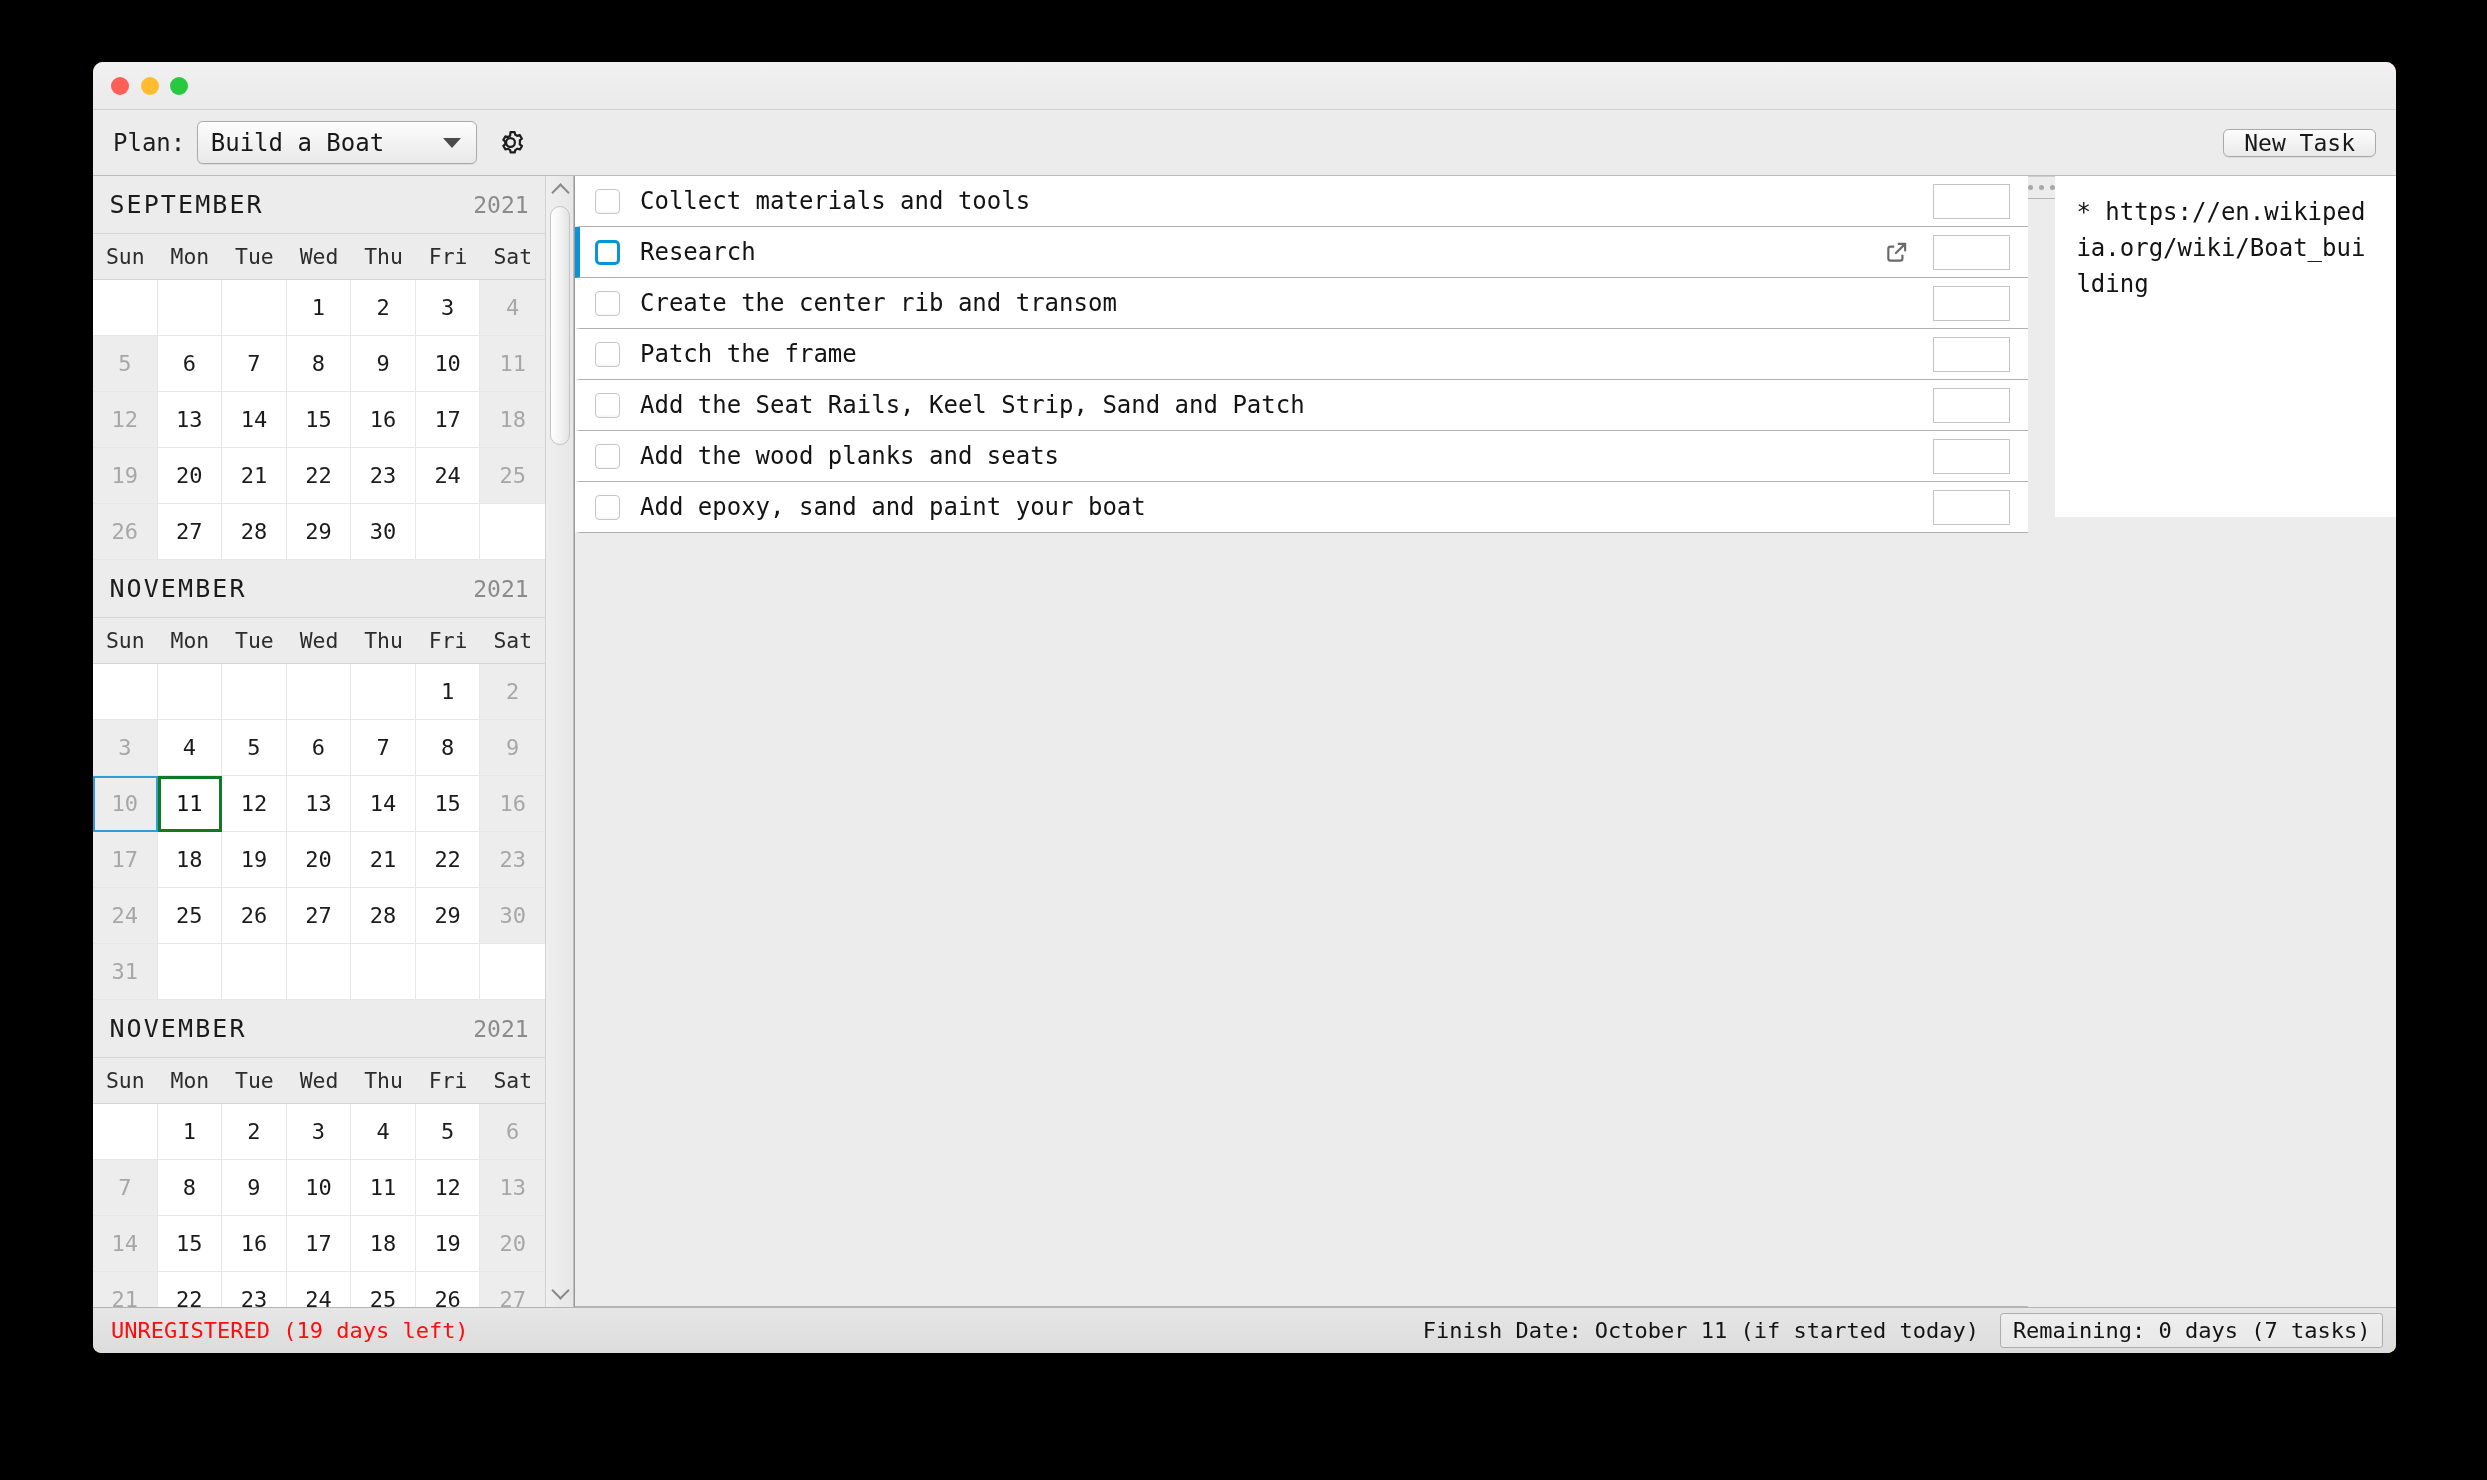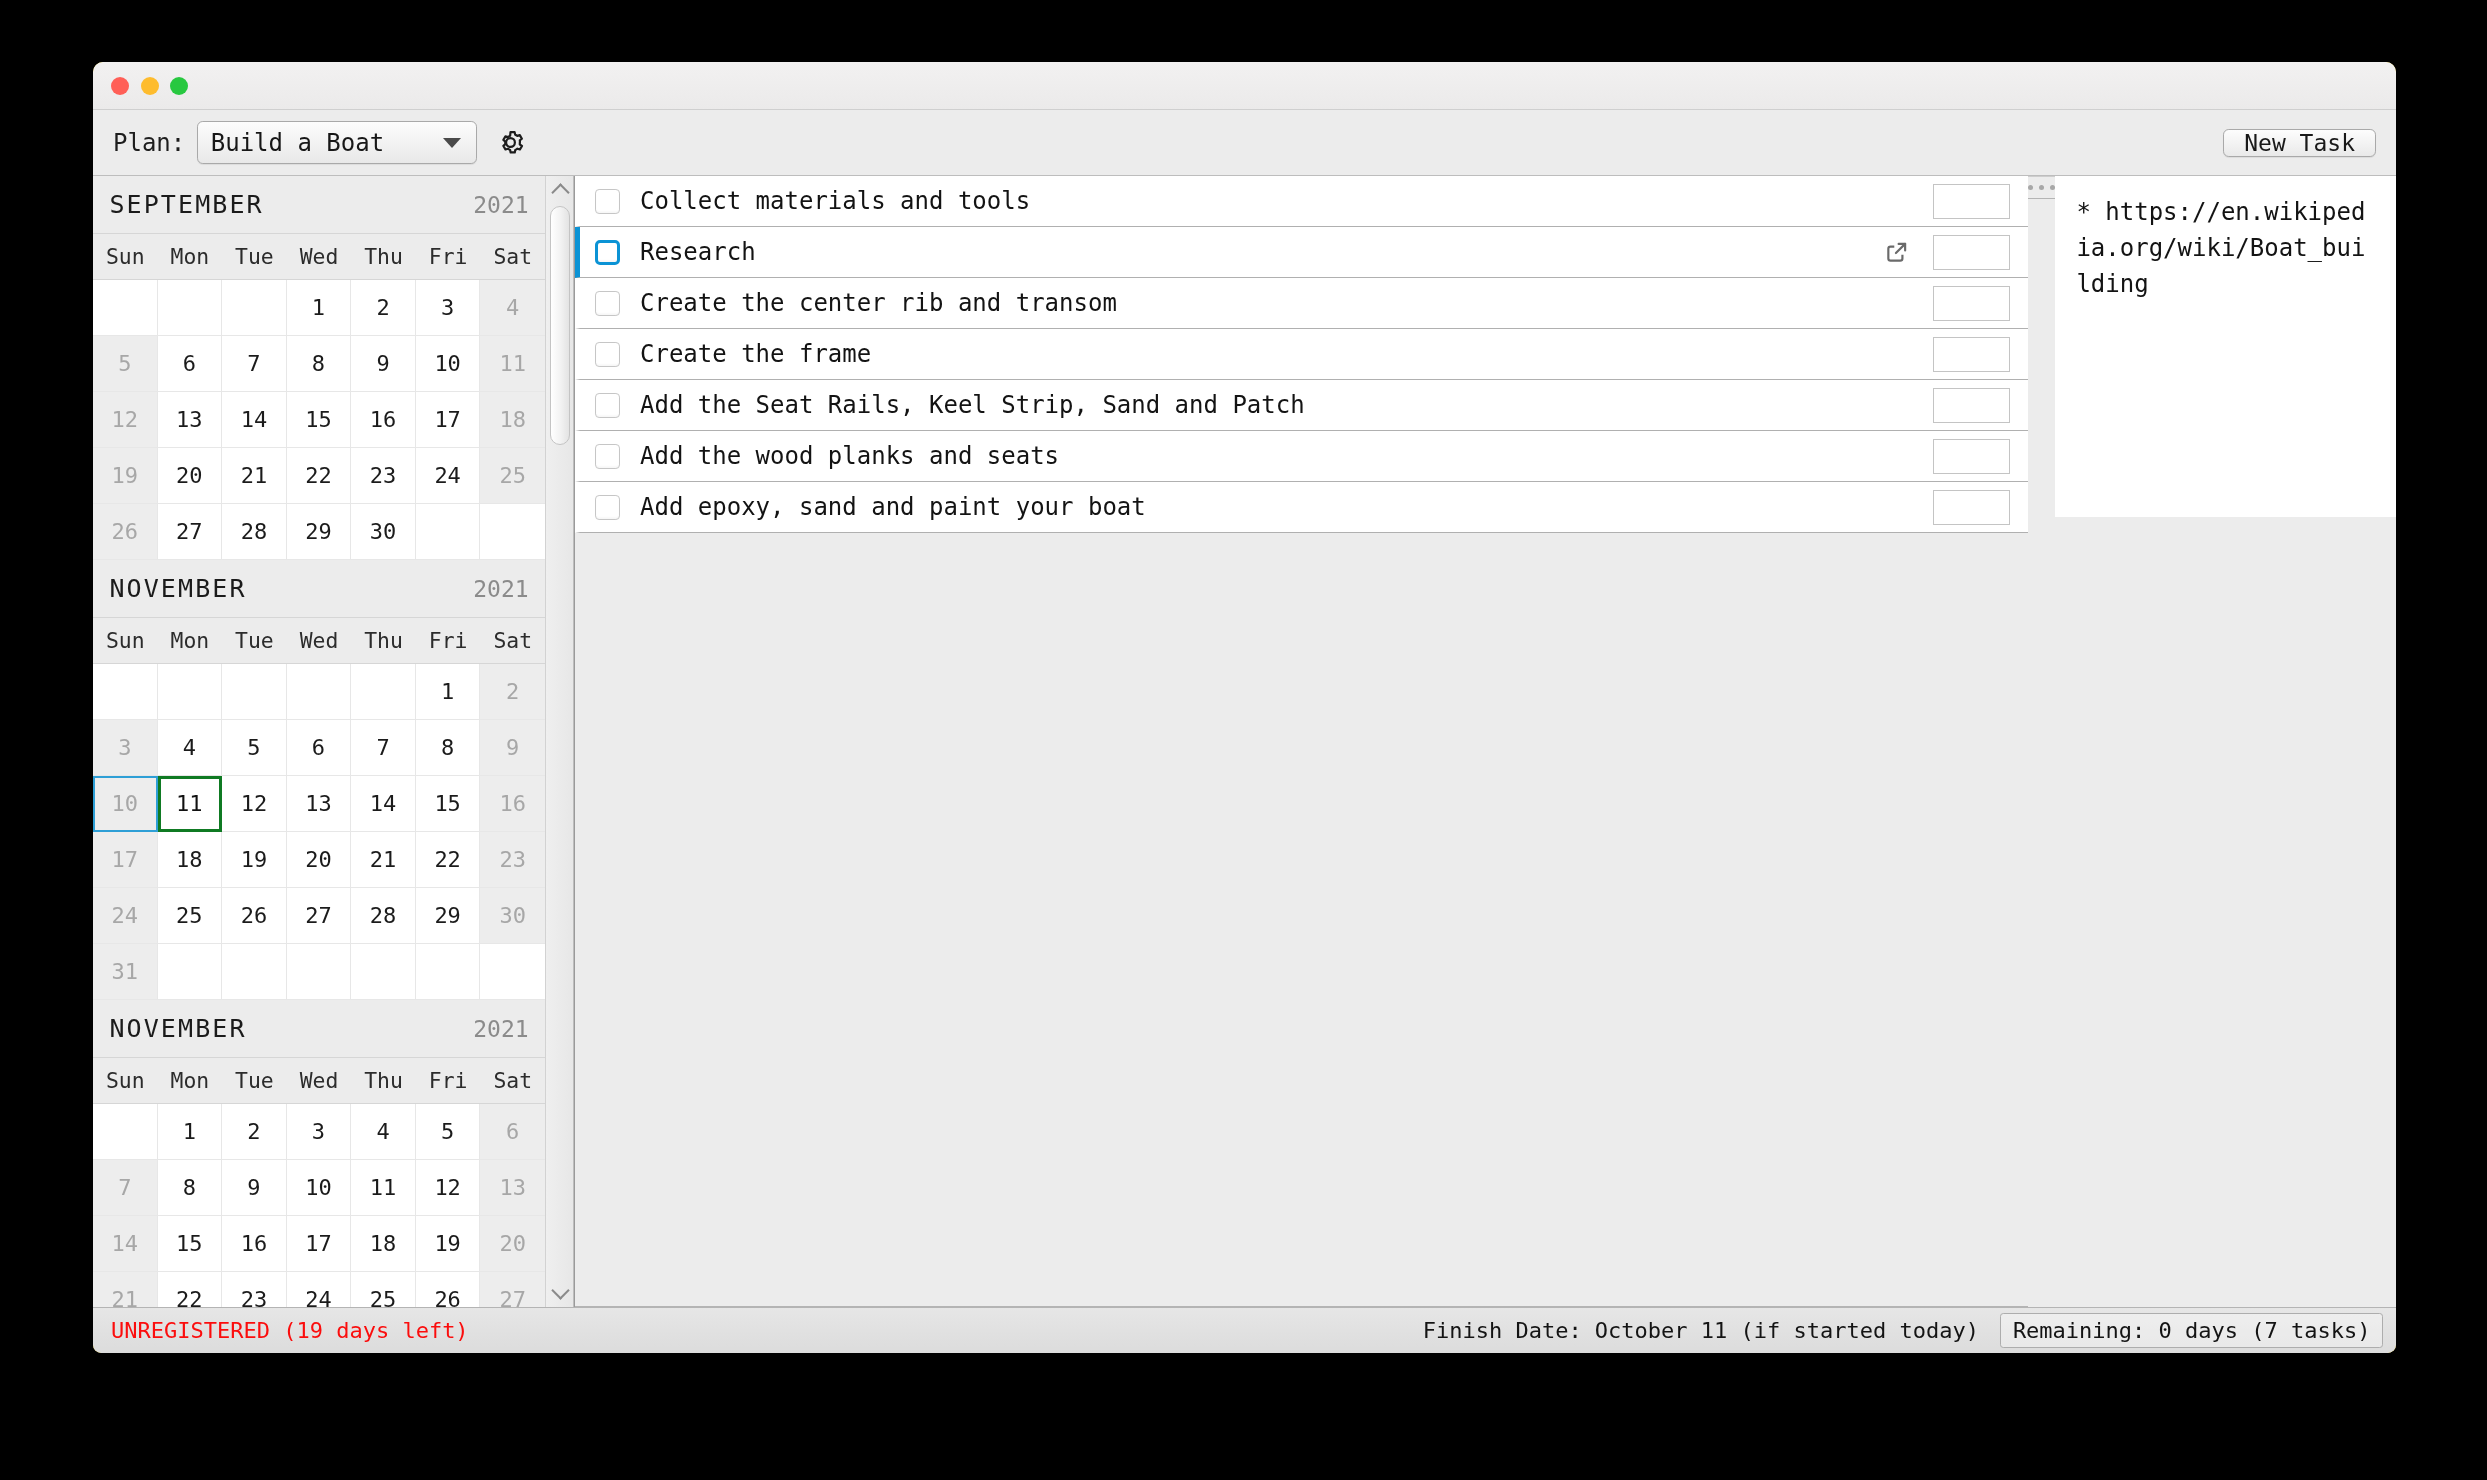--- a/index.html
+++ b/index.html
@@ -635,21 +635,21 @@
                 <svg width="26" height="26" viewBox="0 0 24 24" aria-hidden="true">
                   <path fill="none" stroke="#6a6a6a" stroke-width="2" stroke-linecap="round" stroke-linejoin="round" d="M13.5 4.5H19.5V10.5"></path>
                   <path fill="none" stroke="#6a6a6a" stroke-width="2" stroke-linecap="round" d="M19.5 4.5L11 13"></path>
                   <path fill="none" stroke="#6a6a6a" stroke-width="2" stroke-linejoin="round" d="M17 14.5V18a2 2 0 0 1-2 2H6a2 2 0 0 1-2-2V9a2 2 0 0 1 2-2h3.5"></path>
                 </svg>
               </div>
               <div class="task-duration"></div>
             </div>
             <div class="task-row">
               <div class="task-checkbox"></div>
-              <div class="task-title">Create the frame</div>
+              <div class="task-title">Patch the frame</div>
               <div class="task-link-icon hidden">
                 <svg width="26" height="26" viewBox="0 0 24 24" aria-hidden="true">
                   <path fill="none" stroke="#6a6a6a" stroke-width="2" stroke-linecap="round" stroke-linejoin="round" d="M13.5 4.5H19.5V10.5"></path>
                   <path fill="none" stroke="#6a6a6a" stroke-width="2" stroke-linecap="round" d="M19.5 4.5L11 13"></path>
                   <path fill="none" stroke="#6a6a6a" stroke-width="2" stroke-linejoin="round" d="M17 14.5V18a2 2 0 0 1-2 2H6a2 2 0 0 1-2-2V9a2 2 0 0 1 2-2h3.5"></path>
                 </svg>
               </div>
               <div class="task-duration"></div>
             </div>
             <div class="task-row">

